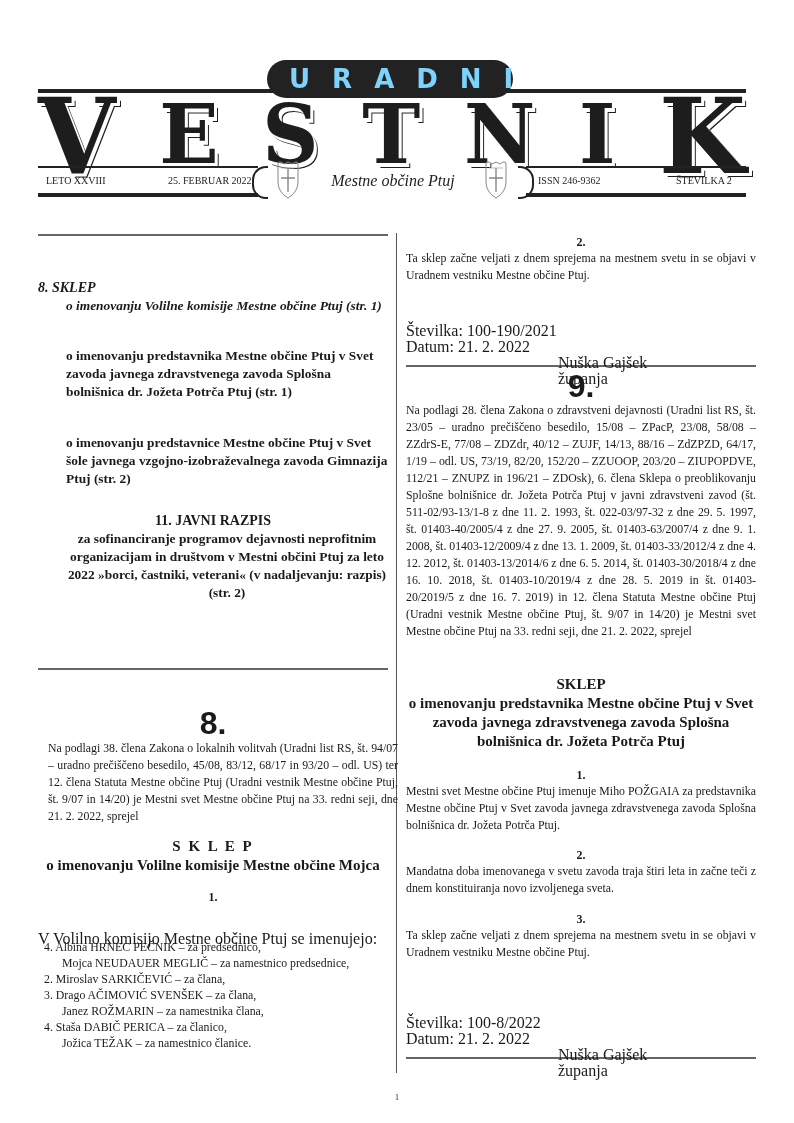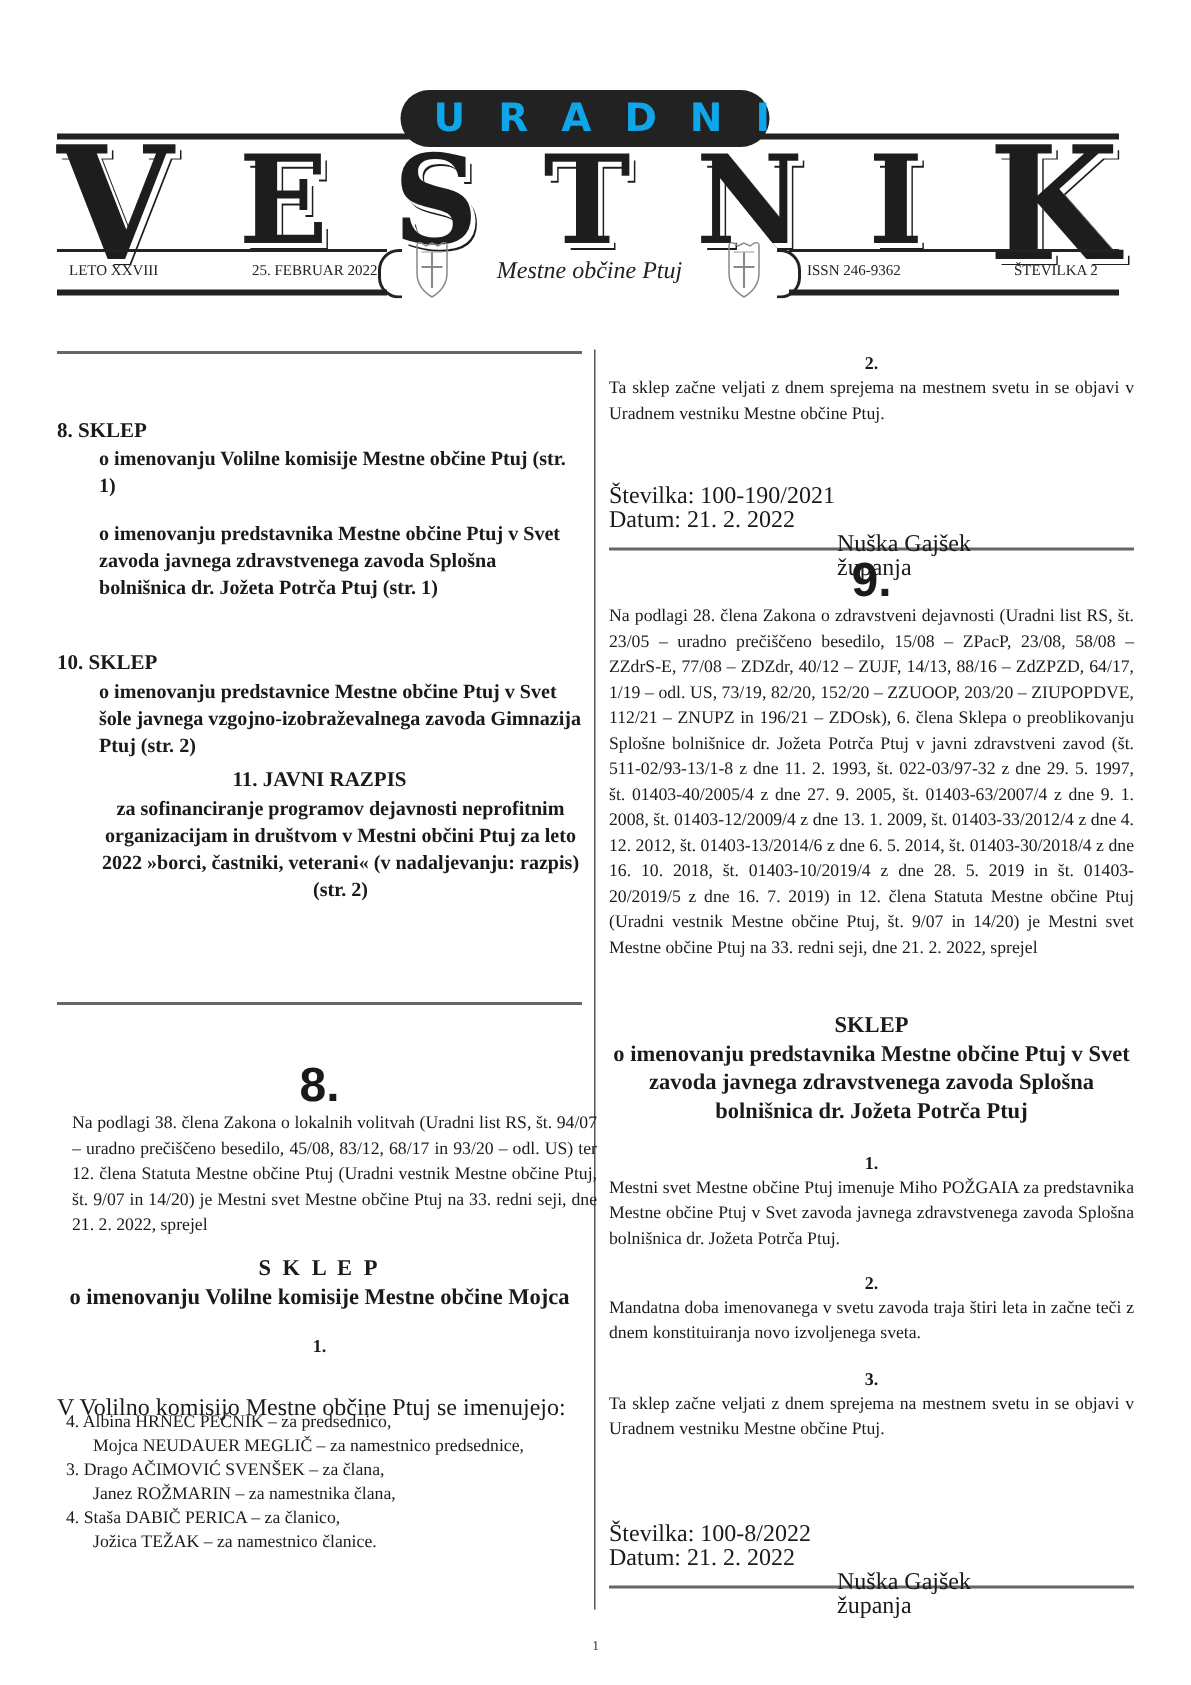--- a/index.html
+++ b/index.html
@@ -5,21 +5,21 @@
   html, body { margin: 0; padding: 0; background: #ffffff; }
   body { width: 794px; height: 1123px; position: relative; overflow: hidden;
          font-family: "Liberation Serif", "DejaVu Serif", serif; color: #1a1a1a; }
 
   
   .masthead { position: absolute; left: 0; top: 0; width: 794px; height: 210px; }
   .mh-topline { position: absolute; left: 38px; top: 89px; width: 708px; height: 4px; background: #222; }
   .mh-pill { position: absolute; left: 267px; top: 60px; width: 246px; height: 38px;
              background: #222; border-radius: 19px; }
   .mh-pill-text { position: absolute; left: 0; right: 0; top: 4px; text-align: center;
-                  color: #0ea5e9; font-family: "DejaVu Sans", sans-serif; font-weight: bold;
+                  color: #7dd3fc; font-family: "DejaVu Sans", sans-serif; font-weight: bold;
                   font-size: 26px; letter-spacing: 22px; padding-left: 22px; line-height: 30px; }
   .mh-title { position: absolute; left: 38px; top: 100px; width: 708px; height: 140px;
               display: flex; justify-content: space-between; align-items: flex-start; }
   .mh-letter { font-family: "DejaVu Serif", serif; font-weight: bold; color: #1d1d1d;
                font-size: 78px; line-height: 70px; transform: scaleY(1.05);
                text-shadow: 3px 3px 0 #fff, 4px 4px 0 #1d1d1d; }
   .mh-letter.big { font-size: 100px; line-height: 72px; }
 
   .mh-bar { position: absolute; left: 38px; top: 166px; width: 708px; height: 30px; }
   .mh-bar .line-top { position: absolute; left: 0; top: 0; height: 2px; background: #222; }
@@ -102,46 +102,46 @@
     <span class="mh-info" style="left:638px;">ŠTEVILKA 2</span>
   </div>
 </div>
 
 <div class="col-rule"></div>
 <div class="hrule" style="left:38px; top:234px; width:350px;"></div>
 <div class="hrule" style="left:38px; top:668px; width:350px;"></div>
 <div class="hrule" style="left:406px; top:365px; width:350px;"></div>
 <div class="hrule" style="left:406px; top:1057px; width:350px;"></div>
 
-<div class="toc" style="top:279px;">
+<div class="toc" style="top:279px;font-style:italic;">
   <div class="toc-num">8. SKLEP</div>
   <div class="toc-desc">o imenovanju Volilne komisije Mestne občine Ptuj (str. 1)</div>
 </div>
 <div class="toc" style="top:347px;">
   <div class="toc-desc">o imenovanju predstavnika Mestne občine Ptuj v Svet zavoda javnega zdravstvenega zavoda Splošna bolnišnica dr. Jožeta Potrča Ptuj (str. 1)</div>
 </div>
 <div class="toc" style="top:434px;">
-  <div class="toc-num">10. SKLEP</div>
   <div class="toc-desc">o imenovanju predstavnice Mestne občine Ptuj v Svet šole javnega vzgojno-izobraževalnega zavoda Gimnazija Ptuj (str. 2)</div>
 </div>
 <div class="toc" style="top:512px;text-align:center;">
   <div class="toc-num">11. JAVNI RAZPIS</div>
   <div class="toc-desc">za sofinanciranje  programov dejavnosti neprofitnim organizacijam in društvom v Mestni občini Ptuj za leto 2022 »borci, častniki, veterani« (v nadaljevanju: razpis) (str. 2)</div>
 </div>
 
 <div class="bignum" style="left:38px; top:707px; width:350px;">8.</div>
 <div class="para" style="left:38px; top:740px; width:350px;margin-left:10px;">Na podlagi 38. člena Zakona o lokalnih volitvah (Uradni list RS, št. 94/07 – uradno prečiščeno besedilo, 45/08, 83/12, 68/17 in 93/20 – odl. US) ter 12. člena Statuta Mestne občine Ptuj (Uradni vestnik Mestne občine Ptuj, št. 9/07 in 14/20) je Mestni svet Mestne občine Ptuj na 33. redni seji, dne 21. 2. 2022, sprejel</div>
 <div class="heading" style="left:38px; top:837px; width:350px; letter-spacing:2px;">S K L E P</div>
 <div class="heading" style="left:38px; top:856px; width:350px;">o imenovanju Volilne komisije Mestne občine Mojca</div>
 <div class="clause" style="left:38px; top:889px; width:350px;">1.</div>
 <div class="plain" style="left:38px; top:906px; width:350px;">V Volilno komisijo Mestne občine Ptuj se imenujejo:</div>
 
 <div class="list" style="top:939px;">
   <div class="item">4. Albina HRNEC PEČNIK – za predsednico,</div>
   <div class="sub">Mojca NEUDAUER MEGLIČ – za namestnico predsednice,</div>
+  <div class="item">2. Miroslav SARKIČEVIĆ – za člana,</div>
   <div class="item">3. Drago AČIMOVIĆ SVENŠEK – za člana,</div>
   <div class="sub">Janez ROŽMARIN – za namestnika člana,</div>
   <div class="item">4. Staša DABIČ PERICA – za članico,</div>
   <div class="sub">Jožica TEŽAK – za namestnico članice.</div>
 </div>
 
 <div class="clause" style="left:406px; top:234px; width:350px;">2.</div>
 <div class="para" style="left:406px; top:250px; width:350px;">Ta sklep začne veljati z dnem sprejema na mestnem svetu in se objavi v Uradnem vestniku Mestne občine Ptuj.</div>
 <div class="plain" style="left:406px; top:298px; width:350px;">Številka: 100-190/2021</div>
 <div class="plain" style="left:406px; top:314px; width:350px;">Datum: 21. 2. 2022</div>

